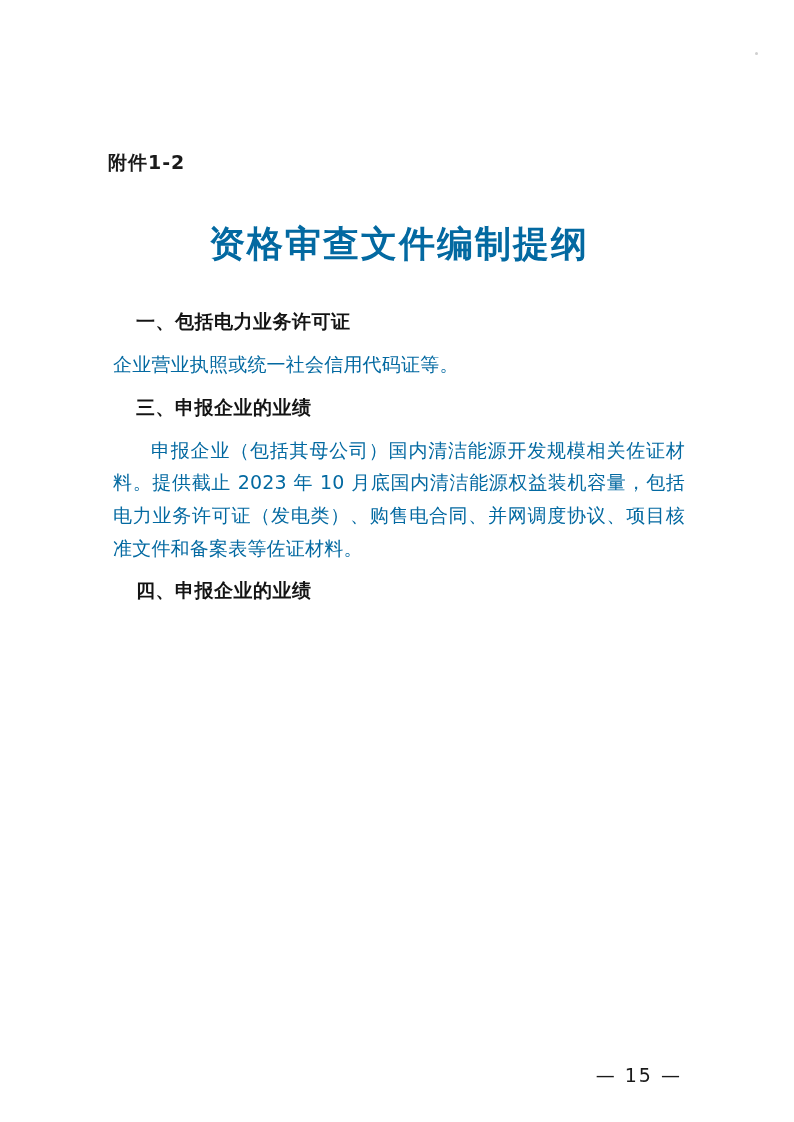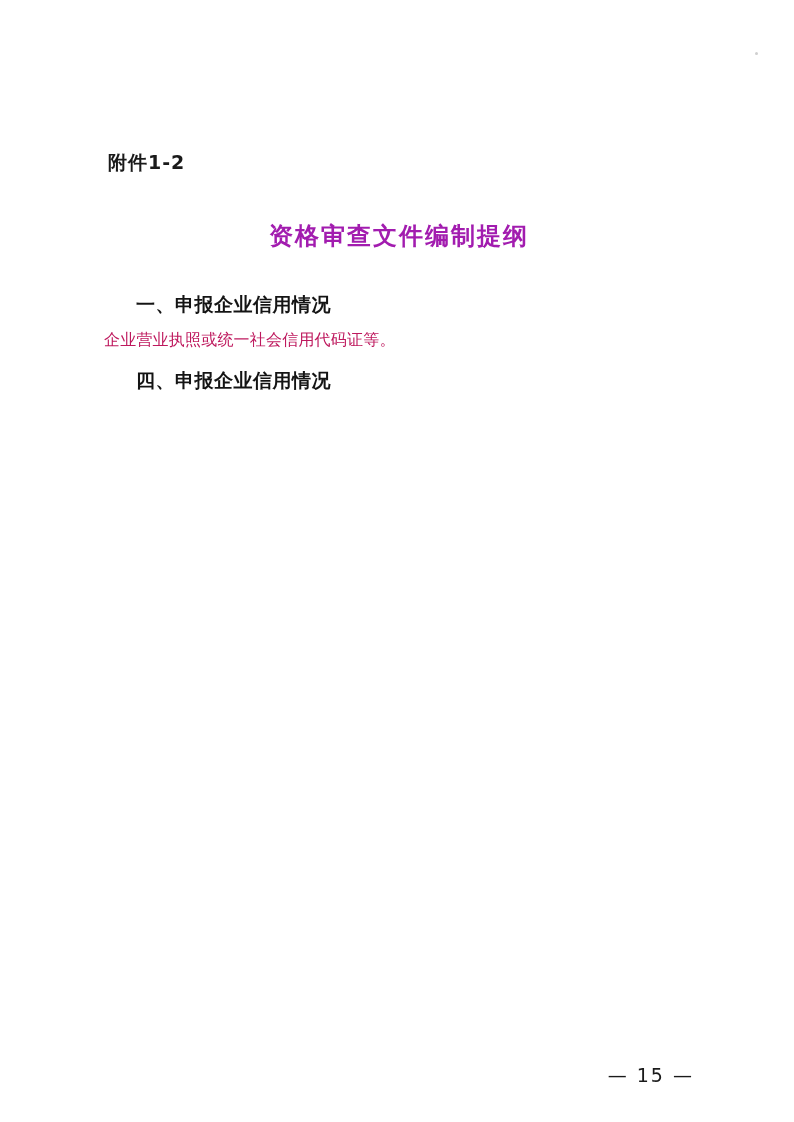--- a/index.html
+++ b/index.html
@@ -38,82 +38,84 @@
     font-weight: bold;
     font-size: 19px;
     letter-spacing: 1px;
     color: #1a1a1a;
     margin: 0 0 44px 8px;
   }
   .doc-title {
     text-align: center;
     font-family: "DejaVu Serif", "Liberation Serif", serif;
     font-weight: bold;
-    font-size: 24px;
+    font-size: 36px;
     letter-spacing: 2px;
-    color: #a21caf;
+    color: #0369a1;
     margin: 0 0 40px 0;
   }
   .section {
     margin-bottom: 2px;
   }
   .section-heading {
     font-family: "DejaVu Sans", "Liberation Sans", sans-serif;
     font-weight: bold;
     font-size: 19px;
     letter-spacing: 0.5px;
     color: #141414;
     margin: 14px 0 8px 36px;
   }
   .section-body {
     font-family: "DejaVu Sans", "Liberation Sans", sans-serif;
-    font-size: 16px;
+    font-size: 19px;
     line-height: 1.72;
     letter-spacing: 0.2px;
-    color: #be185d;
+    color: #0369a1;
     text-align: justify;
     text-justify: inter-character;
-    margin: 4px;
+    margin: 13px;
   }
   .indent-1 {
     text-indent: 0;
   }
   .indent-2 {
     text-indent: 38px;
   }
   .page-number {
     position: absolute;
-    right: 100px;
+    right: 112px;
     bottom: 36px;
     font-family: "DejaVu Sans", "Liberation Sans", sans-serif;
     font-size: 19px;
     letter-spacing: 2px;
     color: #1a1a1a;
   }
 </style>
 </head>
 <body>
 
 <div class="page">
 
   <div class="speck"></div>
 
   <div class="attachment-label">附件1-2</div>
 
   <h1 class="doc-title">资格审查文件编制提纲</h1>
 
   <div class="section">
-    <div class="section-heading">一、申报企业信用情况</div>
+    <div class="section-heading">一、包括电力业务许可证</div>
     <p class="section-body indent-1">企业营业执照或统一社会信用代码证等。</p>
   </div>
 
 
   <div class="section">
+    <div class="section-heading">三、申报企业的业绩</div>
+    <p class="section-body indent-2">申报企业（包括其母公司）国内清洁能源开发规模相关佐证材料。提供截止 2023 年 10 月底国内清洁能源权益装机容量，包括电力业务许可证（发电类）、购售电合同、并网调度协议、项目核准文件和备案表等佐证材料。</p>
   </div>
 
   <div class="section">
-    <div class="section-heading">四、申报企业信用情况</div>
+    <div class="section-heading">四、申报企业的业绩</div>
   </div>
 
 
   <div class="page-number">— 15 —</div>
 
 </div>
 
 </body></html>

